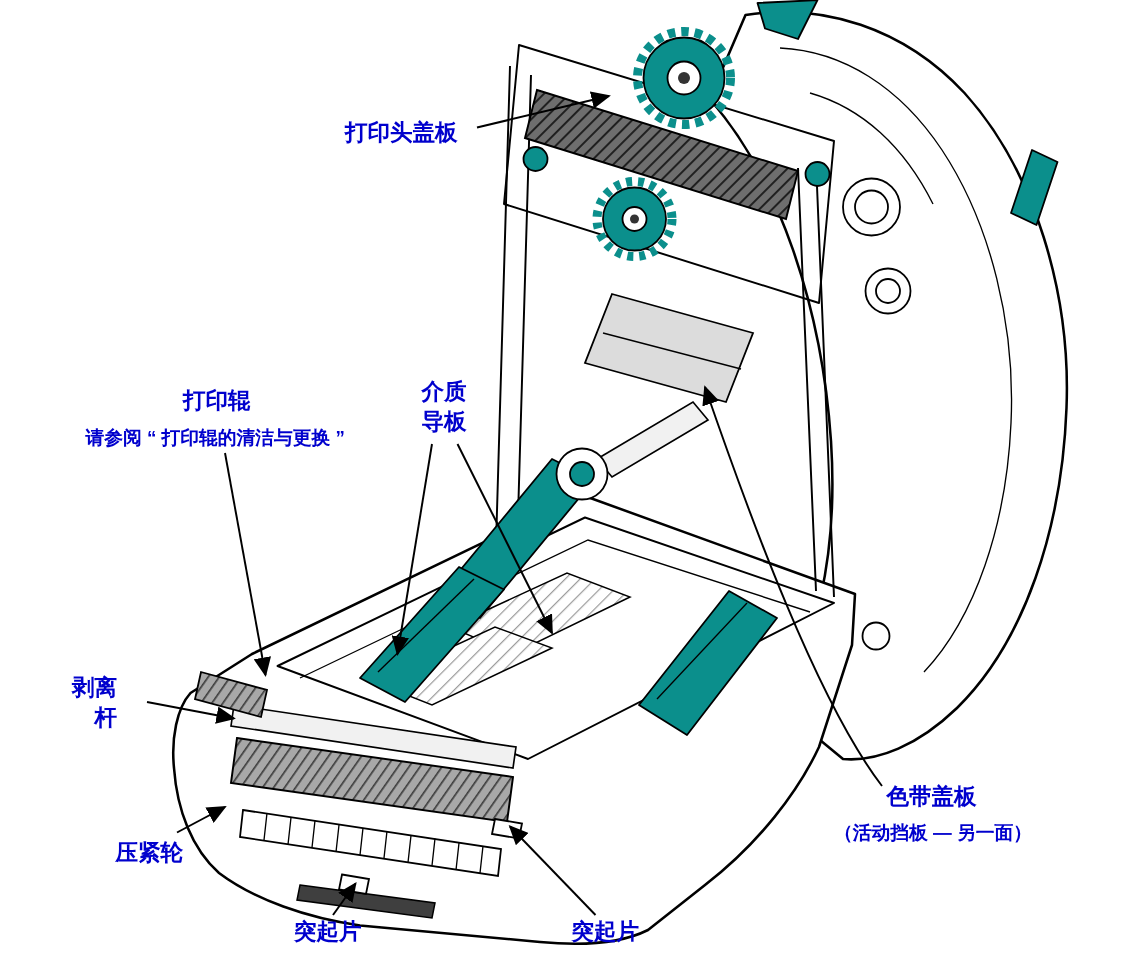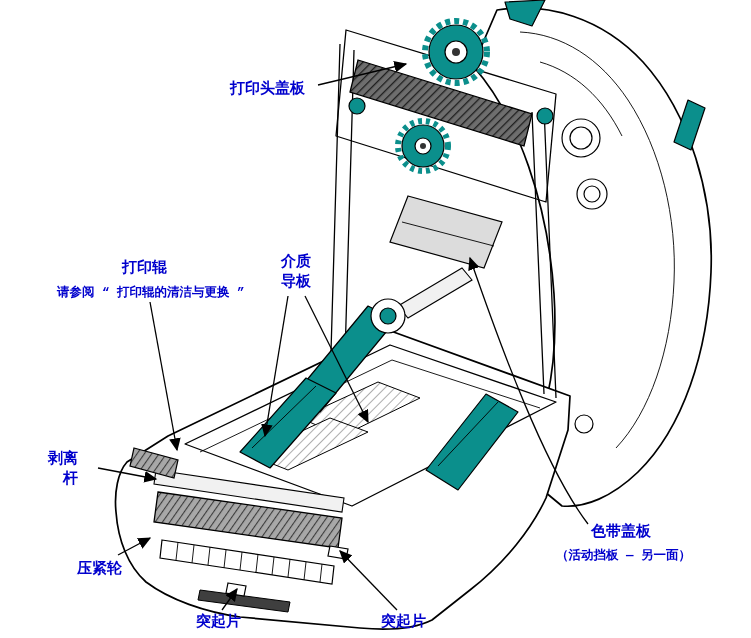--- a/index.html
+++ b/index.html
@@ -4,21 +4,21 @@
 <style>
   :root{
     --label-blue:#0000CD;
     --part-teal:#0B8F8C;
     --background:#FFFFFF;
     --outline:#000000;
   }
   html,body{margin:0;padding:0;background:#fff;}
   .stage{
     position:relative;width:751px;height:638px;background:var(--background);
-    font-family:Liberation Mono, monospace;overflow:hidden;border-radius:10px;
+    font-family:Liberation Sans, sans-serif;overflow:hidden;border-radius:10px;
   }
   svg{display:block;}
   .outline{fill:#fff;stroke:var(--outline);stroke-width:1.7;stroke-linejoin:round;}
   .line{fill:none;stroke:var(--outline);stroke-width:1.3;stroke-linejoin:round;}
   .thin{fill:none;stroke:var(--outline);stroke-width:0.9;}
   .gray{fill:#dcdcdc;stroke:var(--outline);stroke-width:1.2;}
   .lightgray{fill:#f1f1f1;stroke:var(--outline);stroke-width:1.1;}
   .darkslot{fill:#3f3f3f;stroke:var(--outline);stroke-width:1;}
   .teal{fill:var(--part-teal);stroke:var(--outline);stroke-width:1.2;stroke-linejoin:round;}
   .teal-teeth{fill:none;stroke:var(--part-teal);stroke-width:6;}

